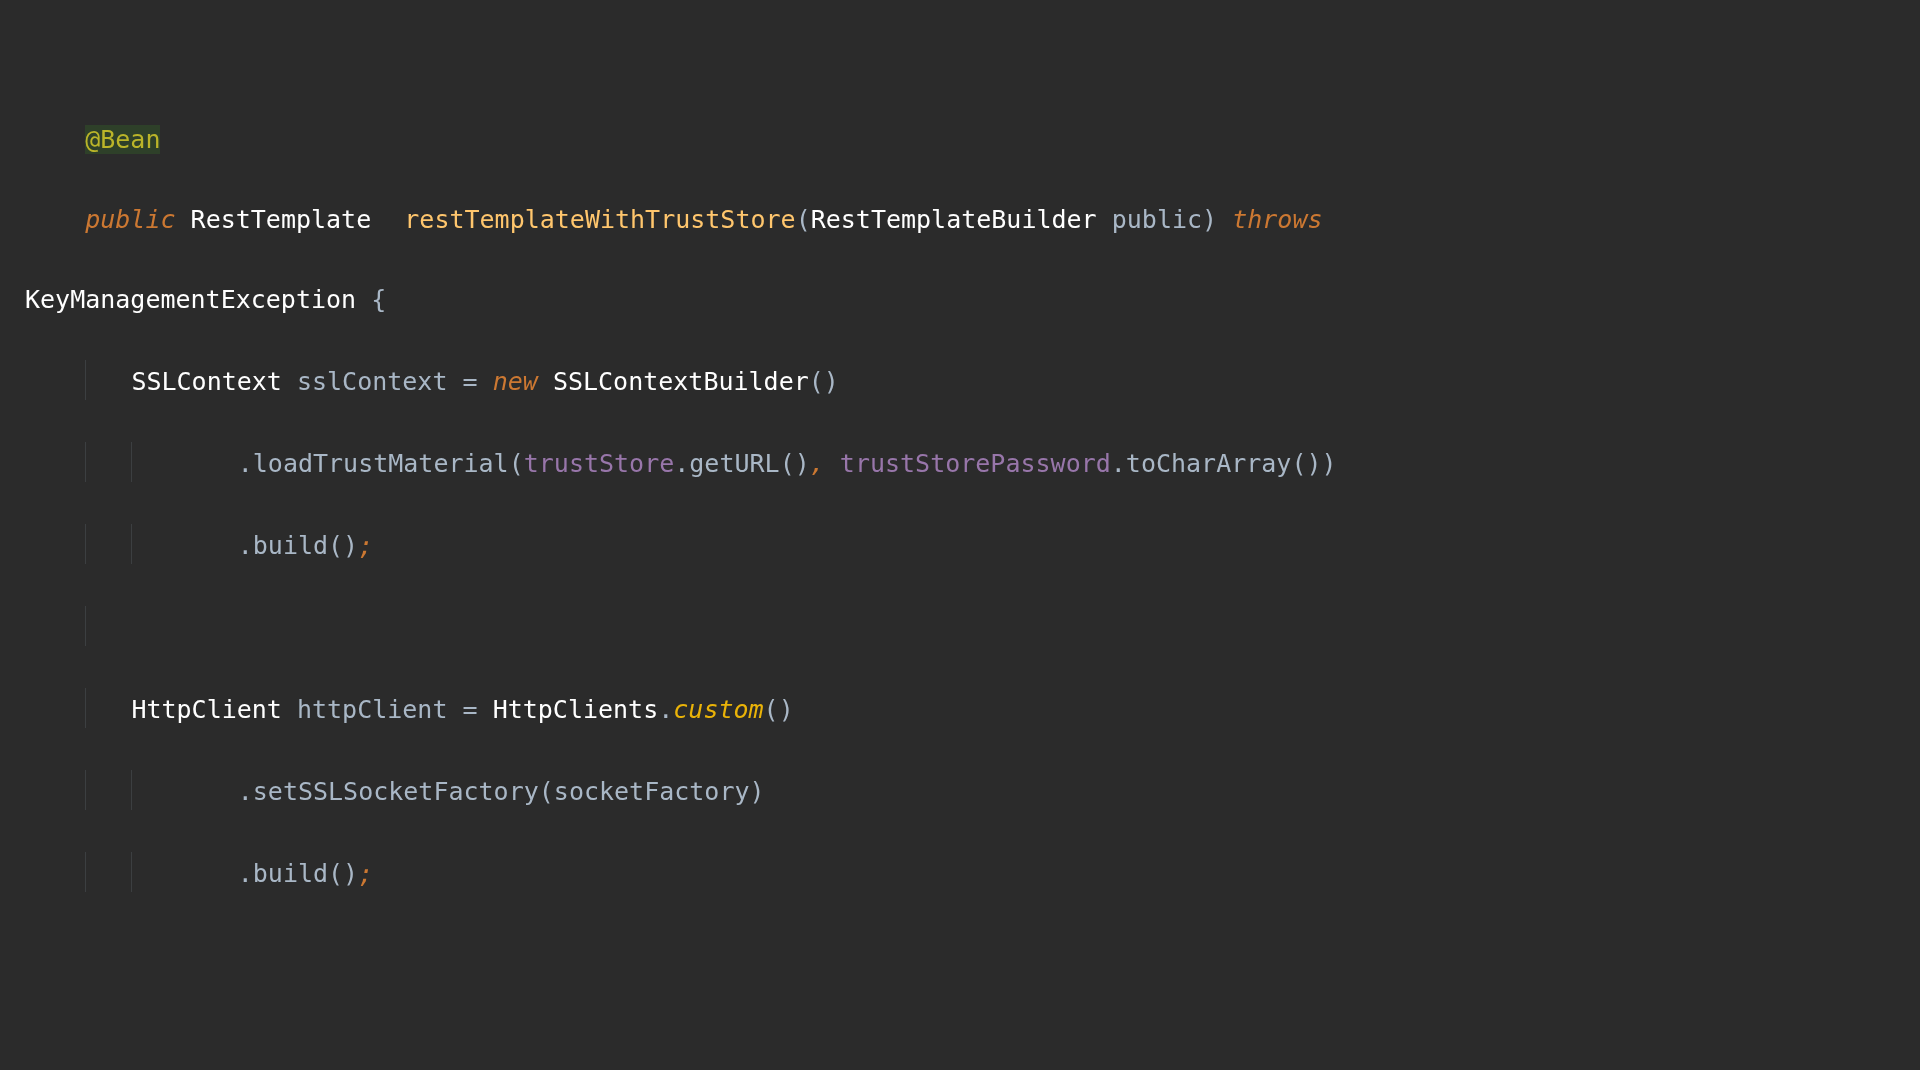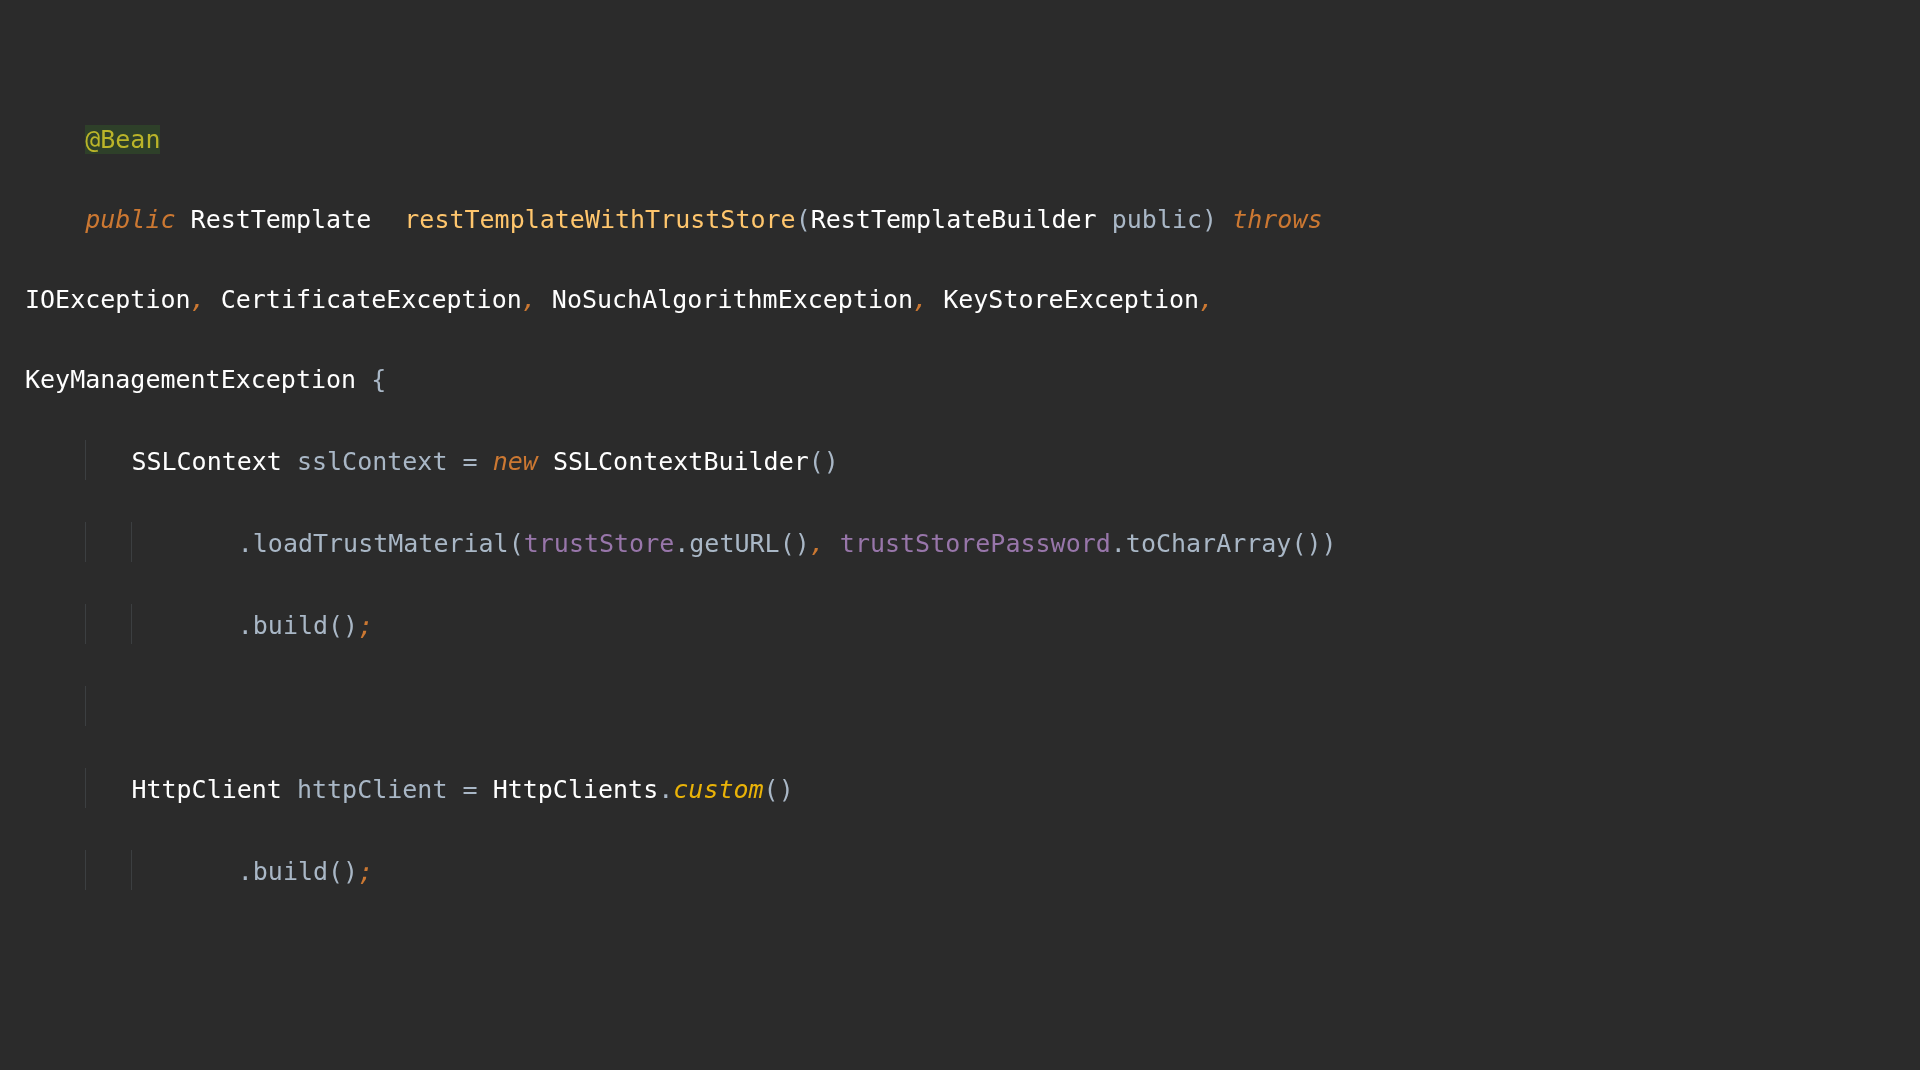--- a/index.html
+++ b/index.html
@@ -33,26 +33,26 @@
     height: 40px;
     vertical-align: -10px;
   }
 </style>
 </head>
 <body>
 
 <div class="editor">
 <div>    <span class="annotation annotation-hl">@Bean</span></div>
 <div>    <span class="keyword">public</span> <span class="type">RestTemplate</span> <span class="method-decl">restTemplateWithTrustStore</span><span class="default">(</span><span class="type">RestTemplateBuilder</span> <span class="default">public</span><span class="default">)</span> <span class="keyword">throws</span></div>
-<div><span class="type">IOException</span><span class="keyword">,</span> <span class="type">CertificateException</span><span class="keyword">,</span> <span class="type">NoSuchAlgorithmException</span><span class="keyword">,</span> <span class="type">KeyStoreException</span><span class="keyword">,</span></div>
 <div><span class="type">KeyManagementException</span> <span class="default">{</span></div>
 <div>    <span class="indent-guide"></span>   <span class="type">SSLContext</span> <span class="default">sslContext</span> <span class="default">=</span> <span class="keyword">new</span> <span class="type">SSLContextBuilder</span><span class="default">()</span></div>
 <div>    <span class="indent-guide"></span>   <span class="indent-guide"></span>       <span class="default">.</span><span class="default">loadTrustMaterial</span><span class="default">(</span><span class="field">trustStore</span><span class="default">.</span><span class="default">getURL</span><span class="default">()</span><span class="keyword">,</span> <span class="field">trustStorePassword</span><span class="default">.</span><span class="default">toCharArray</span><span class="default">()</span><span class="default">)</span></div>
 <div>    <span class="indent-guide"></span>   <span class="indent-guide"></span>       <span class="default">.</span><span class="default">build</span><span class="default">()</span><span class="keyword">;</span></div>
 <div>    <span class="indent-guide"></span></div>
 <div>    <span class="indent-guide"></span>   <span class="type">HttpClient</span> <span class="default">httpClient</span> <span class="default">=</span> <span class="type">HttpClients</span><span class="default">.</span><span class="static-method">custom</span><span class="default">()</span></div>
+<div>    <span class="indent-guide"></span>   <span class="indent-guide"></span>       <span class="default">.</span><span class="default">setSSLSocketFactory</span><span class="default">(</span><span class="default">socketFactory</span><span class="default">)</span></div>
 <div>    <span class="indent-guide"></span>   <span class="indent-guide"></span>       <span class="default">.</span><span class="default">build</span><span class="default">()</span><span class="keyword">;</span></div>
 
 
 
 
 
 </div>
 
 </body></html>

